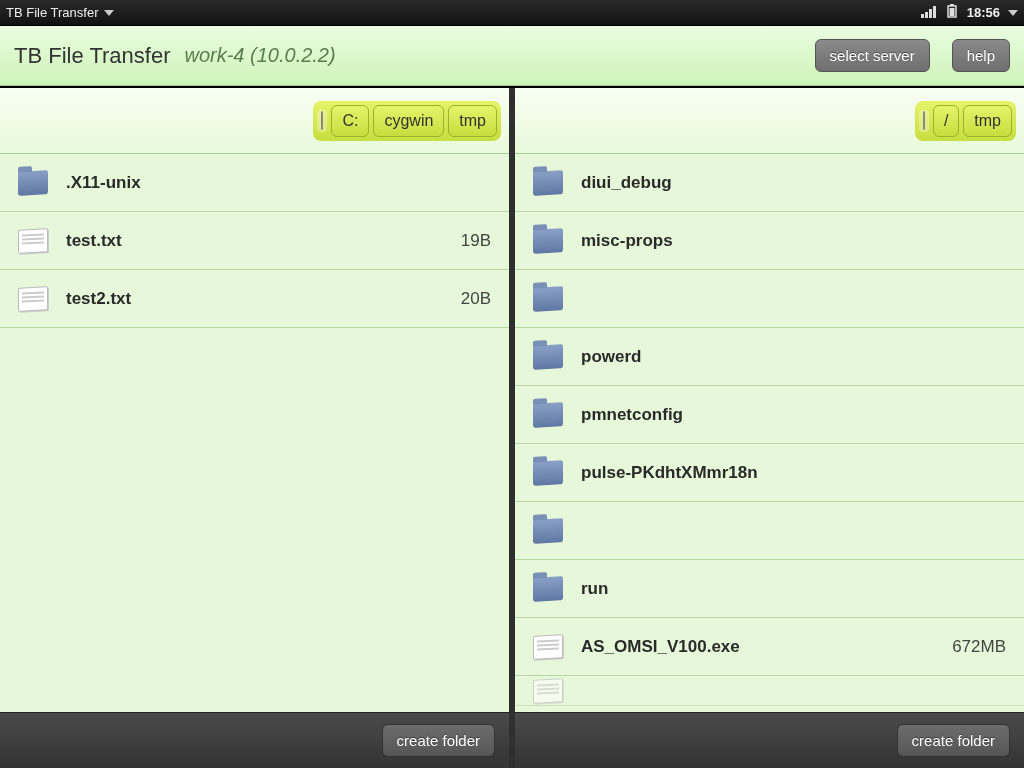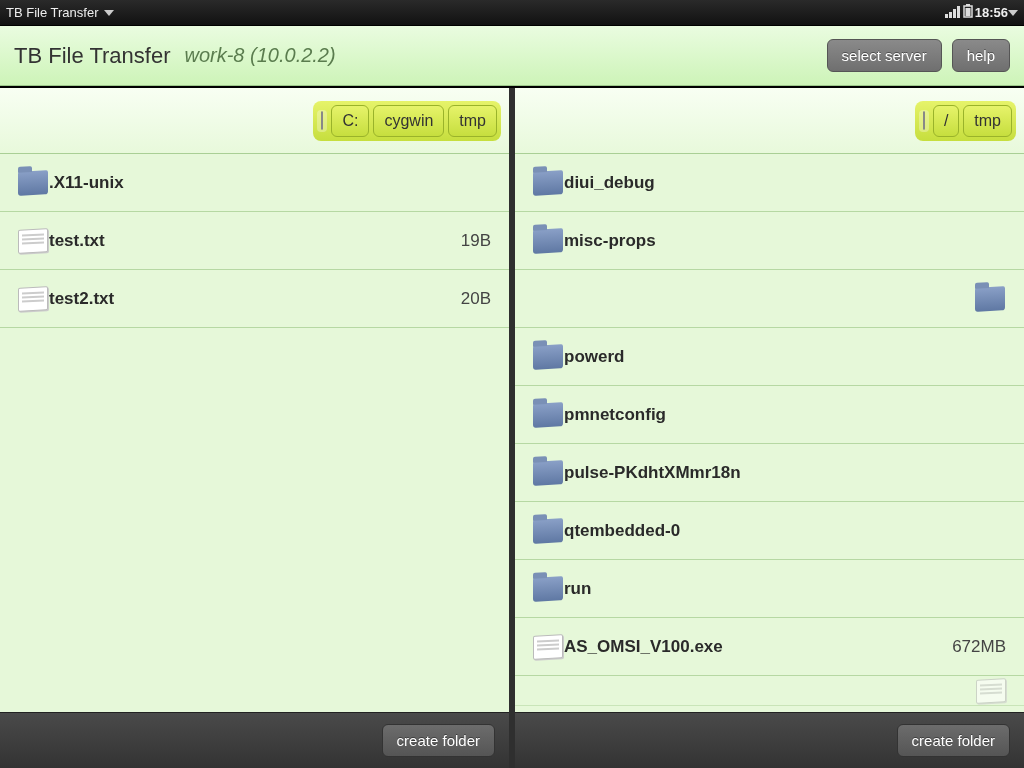--- a/index.html
+++ b/index.html
@@ -12,21 +12,21 @@
     background: linear-gradient(#2a2a2a, #111);
     color: #eee;
     display: flex;
     align-items: center;
     font-size: 13px;
     padding: 0 6px;
     border-bottom: 1px solid #000;
   }
   .statusbar .left { display: flex; align-items: center; gap: 6px; }
   .statusbar .spacer { flex: 1; }
-  .statusbar .right { display: flex; align-items: center; }
+  .statusbar .right { display: flex; align-items: center; gap: 8px; }
   .chevron-down {
     width: 0; height: 0; border-left: 5px solid transparent;
     border-right: 5px solid transparent; border-top: 6px solid #ccc;
     display: inline-block;
   }
   .status-icon { font-size: 14px; }
 
   
   .app-header {
     height: 60px;
@@ -42,21 +42,21 @@
     background: linear-gradient(#8a8a8a, #6f6f6f);
     color: #fff;
     border: 1px solid #555;
     border-radius: 6px;
     padding: 7px 14px;
     font-size: 15px;
     cursor: pointer;
     text-shadow: 0 -1px 0 rgba(0,0,0,.4);
   }
   .hbtn + .hbtn { }
-  .app-header .buttons { margin-left: auto; display: flex; gap: 10px; }
+  .app-header .buttons { margin-left: auto; display: flex; gap: 22px; }
 
   
   .main {
     flex: 1;
     display: flex;
     min-height: 0;
     background: #2f2f2f;
     border-top: 2px solid #000;
   }
   .pane {
@@ -110,23 +110,22 @@
     flex: 1;
     overflow: hidden;
     background: #e6f8d9;
   }
   .filerow {
     height: 58px;
     border-bottom: 1px solid #b6d8a3;
     display: flex;
     align-items: center;
     padding: 0 18px;
-    gap: 1px;
+    gap: 18px;
     cursor: pointer;
-    justify-content: flex-end;
   }
   .filerow .name { font-size: 17px; font-weight: 700; color: #2a2a2a; flex: 1; }
   .filerow .size { font-size: 17px; color: #444; }
   .icon-folder, .icon-file {
     width: 30px; height: 24px; flex-shrink: 0;
   }
   .icon-folder {
     background: linear-gradient(#8aa0c7, #5f78a3);
     border-radius: 2px 2px 3px 3px;
     position: relative;
@@ -190,21 +189,21 @@
           <rect x="4.5" y="4" width="5" height="8" fill="#ddd"></rect>
         </svg>
     </span>
     <span style="font-weight:600">18:56</span>
     <span class="chevron-down"></span>
   </div>
 </div>
 
 <div class="app-header">
   <span class="app-title">TB File Transfer</span>
-  <span class="app-sub">work-8 (10.0.2.2)</span>
+  <span class="app-sub">work-4 (10.0.2.2)</span>
   <div class="buttons">
     <button class="hbtn">select server</button>
     <button class="hbtn">help</button>
   </div>
 </div>
 
 <div class="main">
 
   <div class="pane">
     <div class="crumb-row">
@@ -272,21 +271,20 @@
         <span class="name">pmnetconfig</span>
         <span class="size"></span>
       </div>
       <div class="filerow">
         <span class="icon-folder"></span>
         <span class="name">pulse-PKdhtXMmr18n</span>
         <span class="size"></span>
       </div>
       <div class="filerow">
         <span class="icon-folder"></span>
-        <span class="name">qtembedded-0</span>
         <span class="size"></span>
       </div>
       <div class="filerow">
         <span class="icon-folder"></span>
         <span class="name">run</span>
         <span class="size"></span>
       </div>
       <div class="filerow">
         <span class="icon-file"></span>
         <span class="name">AS_OMSI_V100.exe</span>

